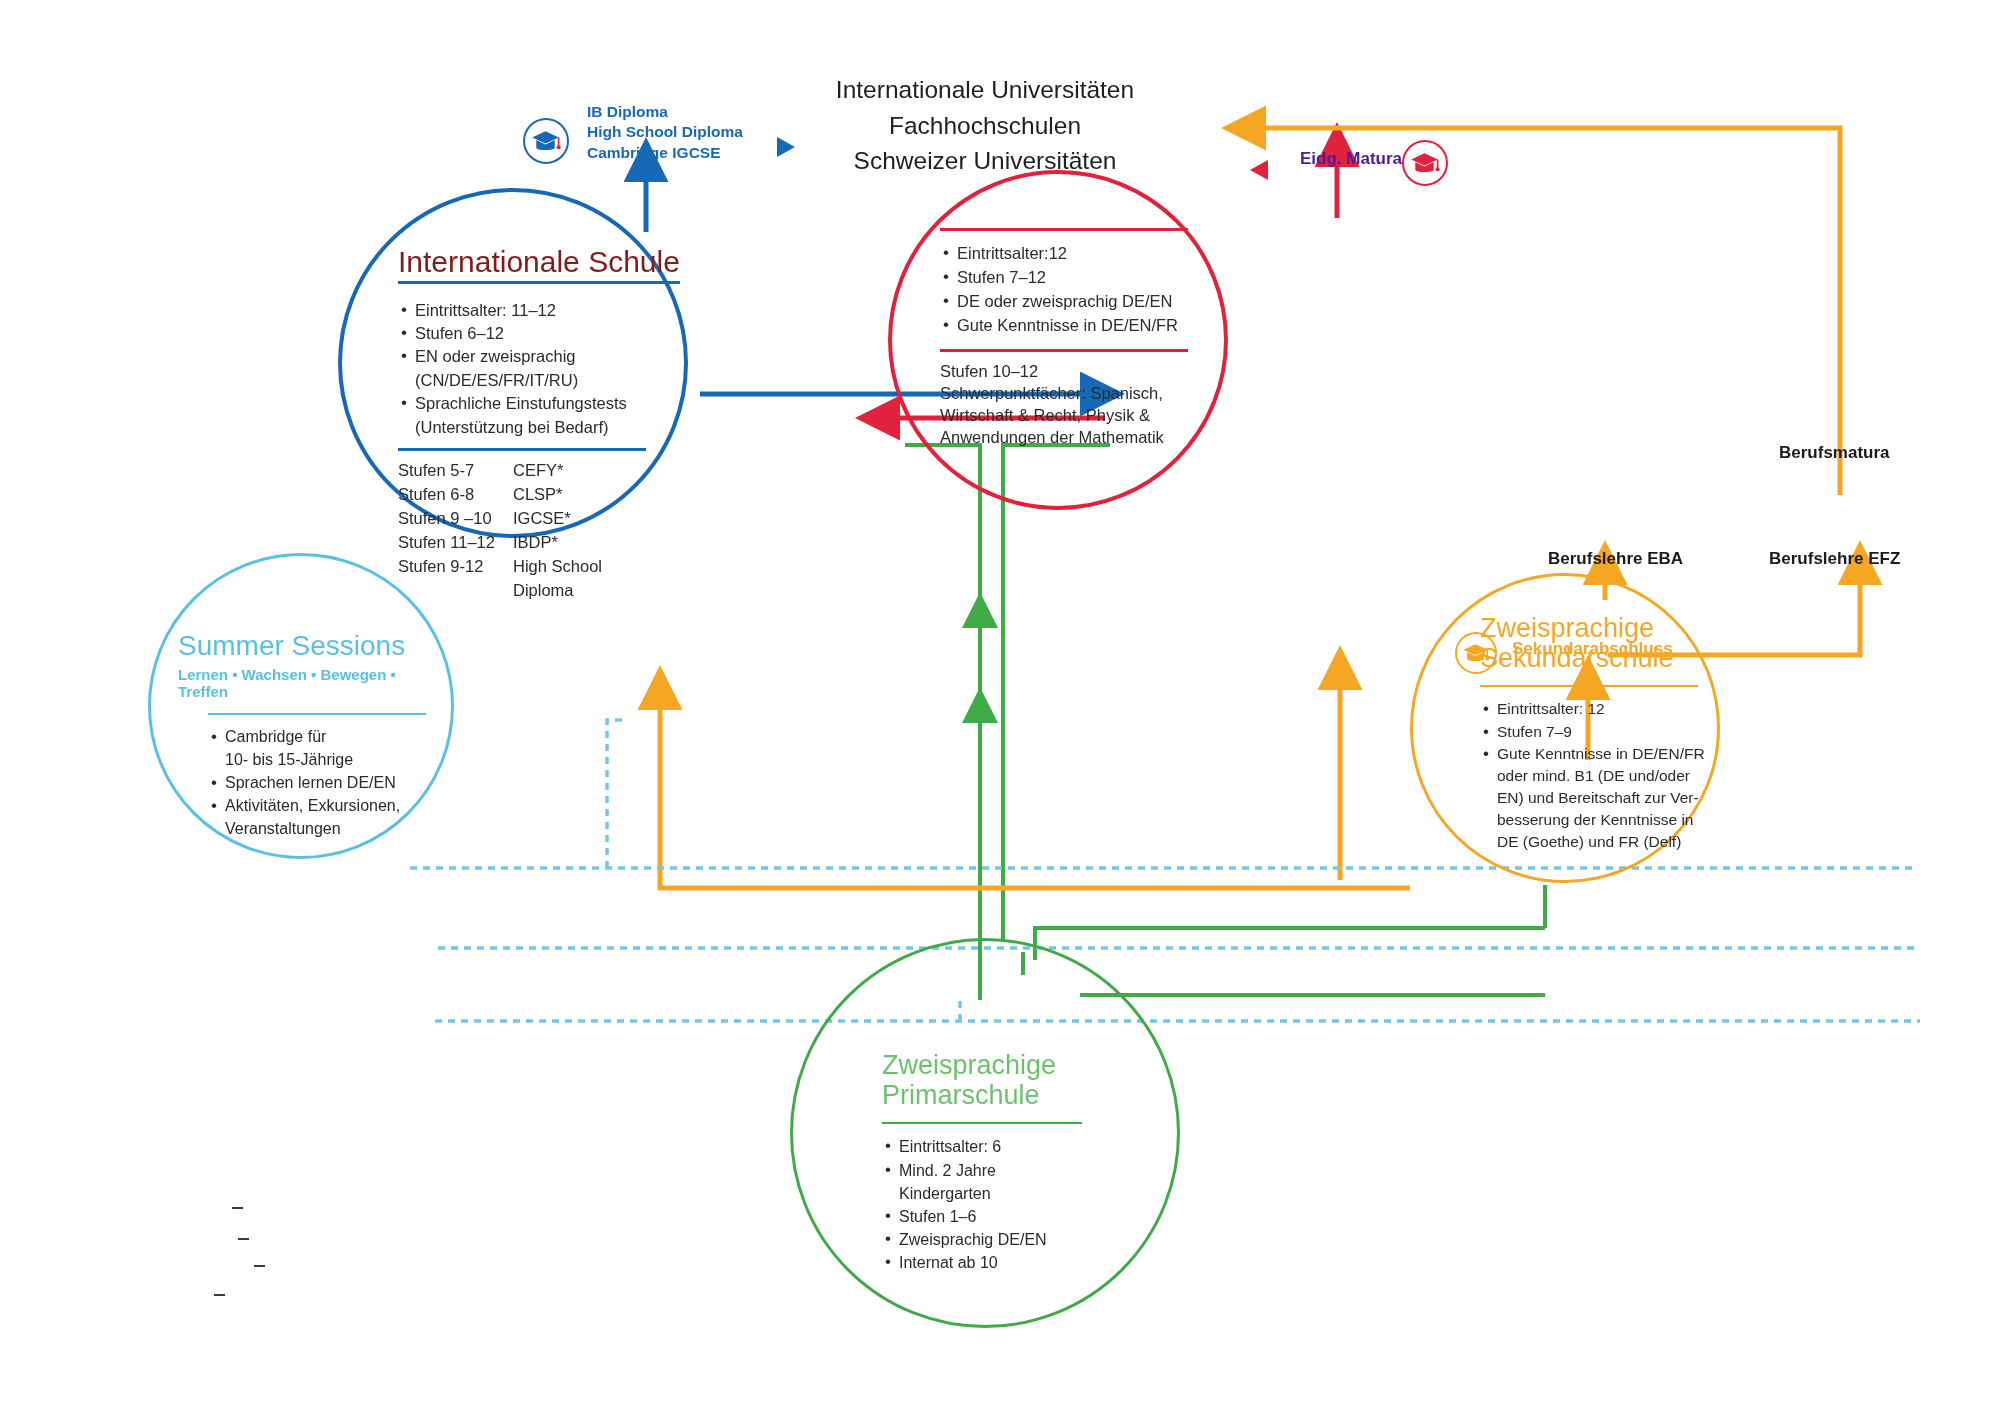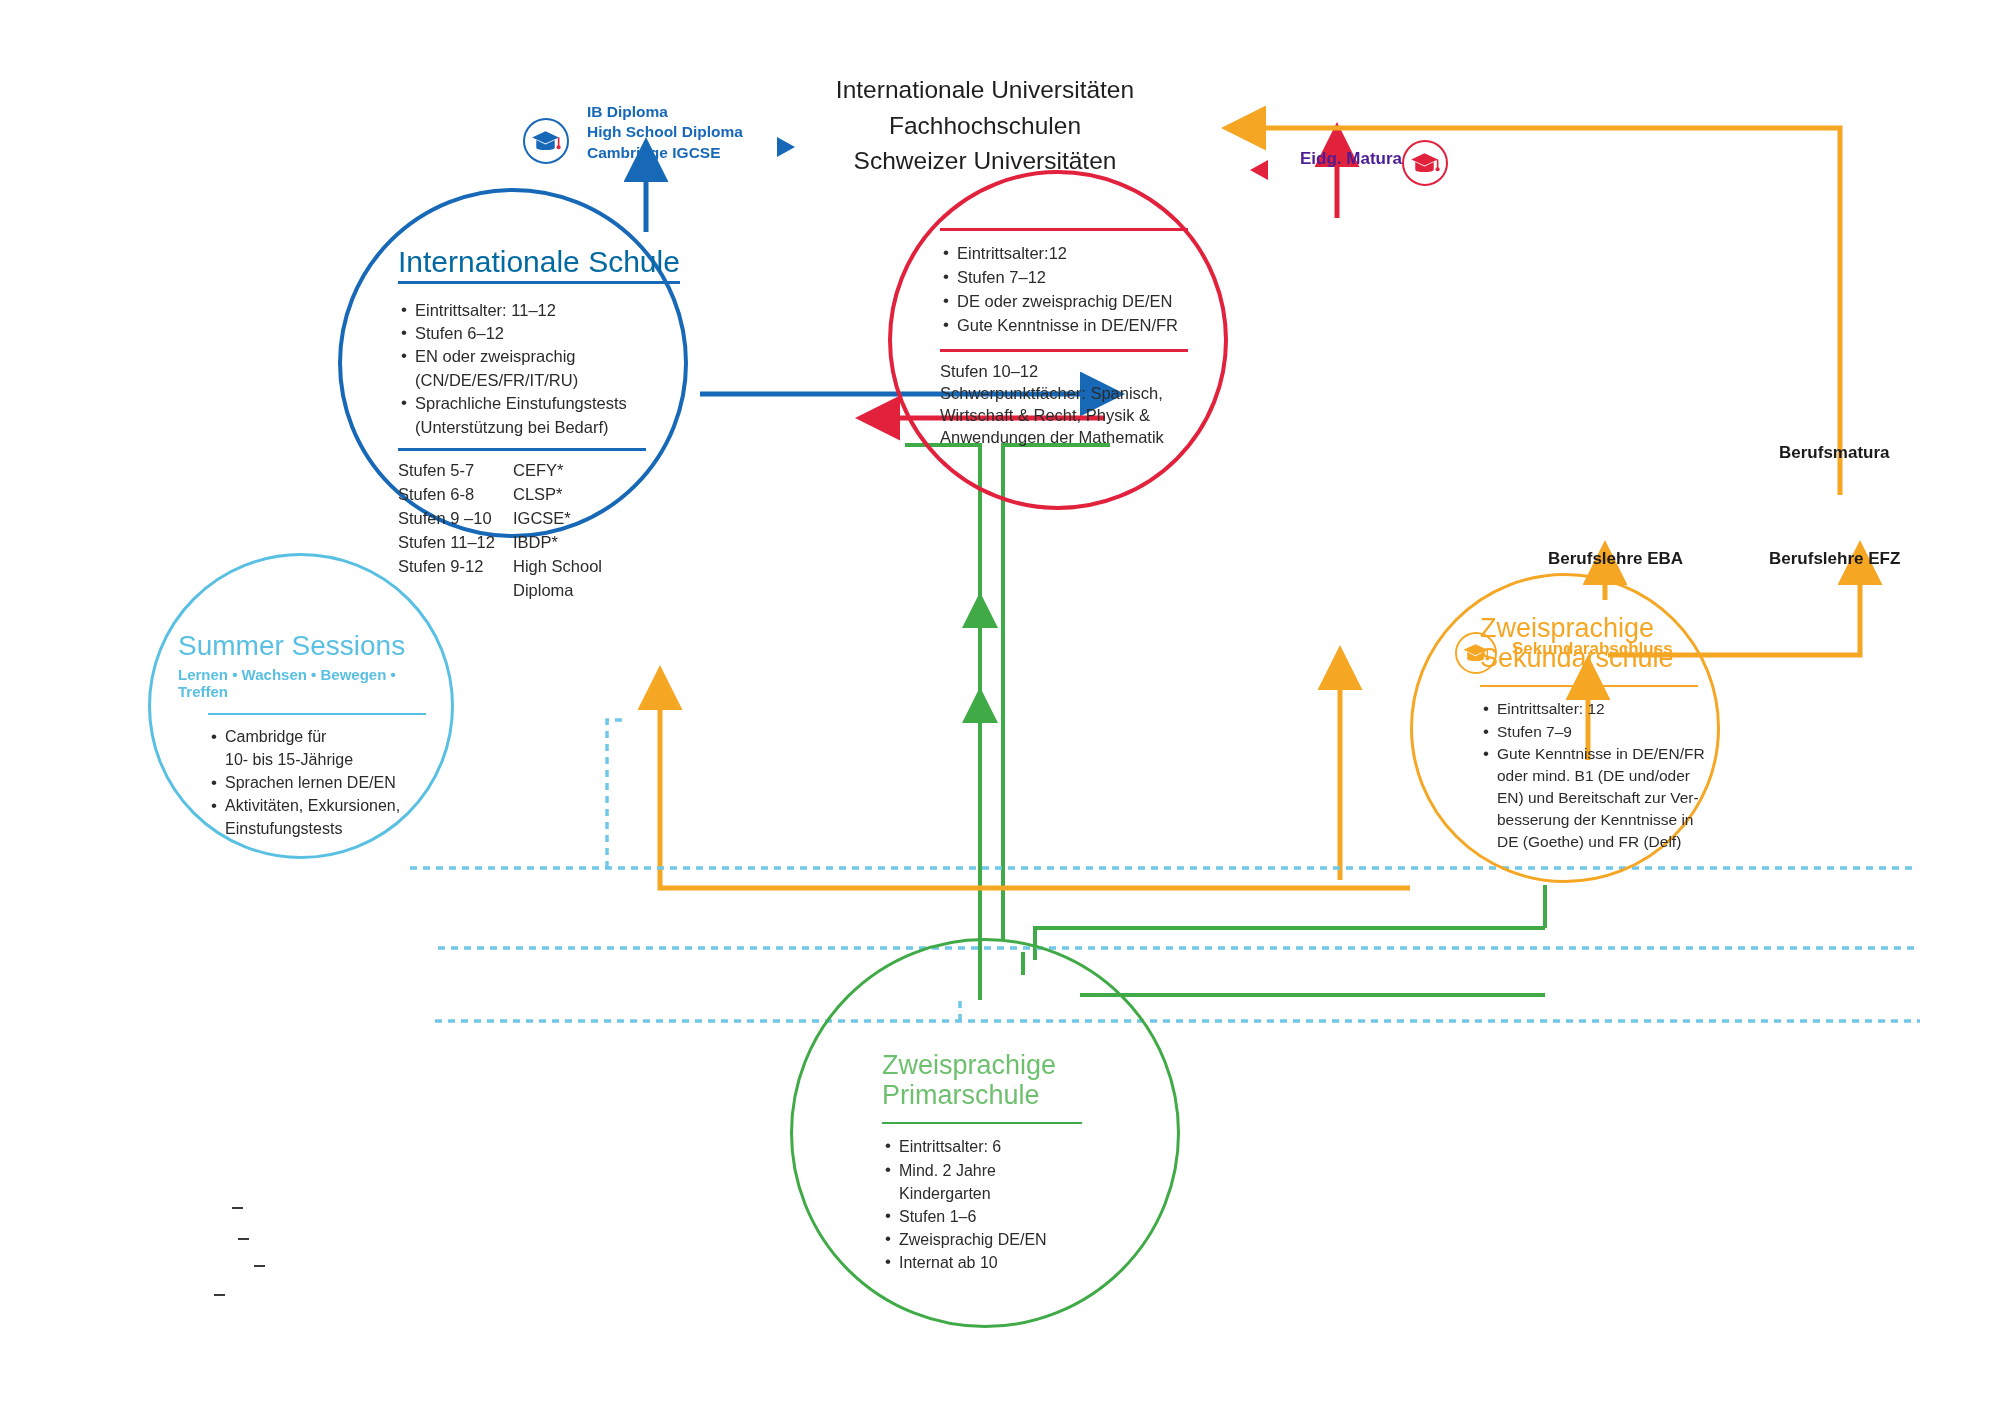--- a/index.html
+++ b/index.html
@@ -20,21 +20,21 @@
 
   .badge{position:absolute;border-radius:50%;box-sizing:border-box;}
   .badge svg{display:block;}
   .lbl{position:absolute;white-space:nowrap;}
   .blk{position:absolute;white-space:nowrap;color:#1b1b1b;font-weight:bold;font-size:17px;}
   .dash{position:absolute;background:#3a3a3a;}
 
   
   #intschool{left:338px;top:188px;width:350px;height:350px;border:4px solid #1769b8;}
   #intschool-body{left:398px;top:245px;width:300px;}
-  #intschool-body .nd-title{color:#0369a1;font-size:30px;border-bottom:3px solid #1769b8;display:inline-block;padding-bottom:2px;}
+  #intschool-body .nd-title{color:#7f1d1d;font-size:30px;border-bottom:3px solid #1769b8;display:inline-block;padding-bottom:2px;}
   #intschool-body ul.nd-list{font-size:16.5px;margin-top:16px;line-height:1.3;}
   #intschool-sep{margin-top:10px;background:#1769b8;width:248px;}
   .grid2{display:grid;grid-template-columns:115px 1fr;font-size:16.5px;color:#2b2b2b;margin-top:9px;row-gap:2px;line-height:1.33;}
 
   
   #gym{left:888px;top:170px;width:340px;height:340px;border:4px solid #e2213c;}
   #gym-body{left:940px;top:218px;width:268px;}
   #gym-body .nd-title{color:#e2213c;font-size:30px;}
   #gym-rule1{margin-top:10px;background:#e2213c;width:248px;}
   #gym-body ul.nd-list{font-size:16.5px;margin-top:12px;line-height:1.33;}
@@ -240,21 +240,21 @@
   <div class="node" id="summer"></div>
   <div class="node-body" id="summer-body">
     <div class="nd-title">Summer Sessions</div>
     <div id="summer-sub">Lernen • Wachsen • Bewegen • Treffen</div>
     <hr class="nd-rule" id="summer-rule">
     <ul class="nd-list">
       <li>Cambridge für</li>
       <li class="nb">10- bis 15-Jährige</li>
       <li>Sprachen lernen DE/EN</li>
       <li>Aktivitäten, Exkursionen,</li>
-      <li class="nb">Einstufungstests</li>
+      <li class="nb">Veranstaltungen</li>
     </ul>
   </div>
 
   <div class="node" id="seksch"></div>
   <div class="node-body" id="seksch-body">
     <div class="nd-title">
       <div>Zweisprachige</div>
       <div>Sekundarschule</div>
     </div>
     <hr class="nd-rule" id="seksch-rule">

